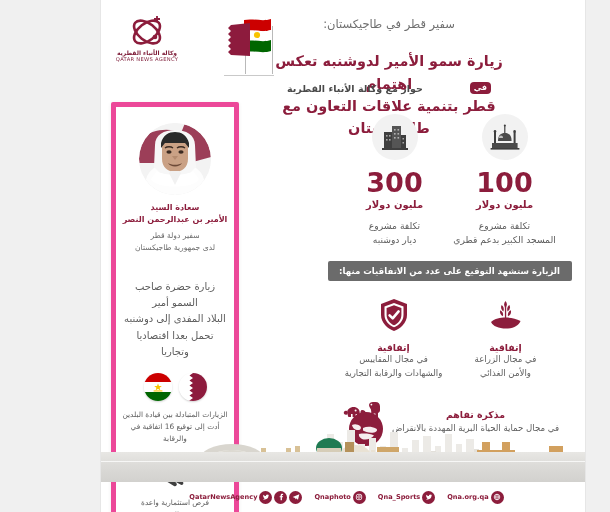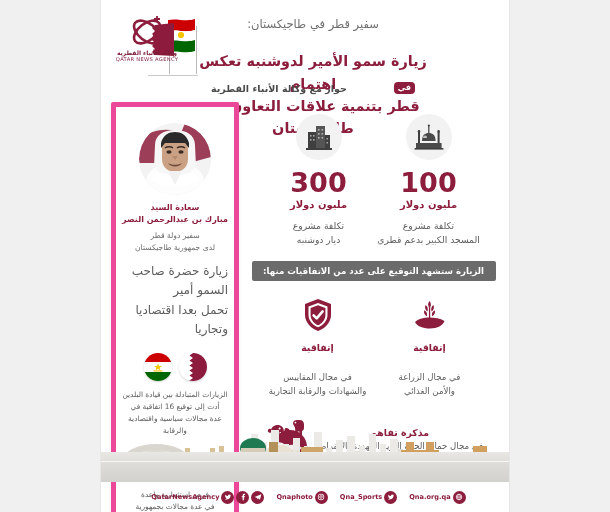--- a/index.html
+++ b/index.html
@@ -5,21 +5,21 @@
 <style>
   html,body{margin:0;padding:0;}
   body{
     width:610px;height:512px;overflow:hidden;
     background:#f0f0f0;
     font-family:"DejaVu Sans","Liberation Sans",sans-serif;
   }
   #stage{position:relative;width:610px;height:512px;}
 
   .poster{
-    position:absolute;left:101px;top:0;width:408px;height:512px;
+    position:absolute;left:101px;top:0;width:484px;height:512px;
     background:#ffffff;overflow:hidden;
     box-shadow:0 0 0 1px rgba(0,0,0,.04);
   }
 
   
   .header{position:relative;height:108px;}
   .flags-wrap{position:absolute;right:303px;top:14px;width:62px;height:66px;}
   .flagpole{position:absolute;bottom:6px;width:1.5px;height:48px;background:#b9b9b9;}
   .flag{position:absolute;top:0;width:30px;height:40px;overflow:hidden;}
   .flag svg{display:block;}
@@ -74,37 +74,37 @@
     margin:14px auto 0;width:232px;background:#6b6b6b;color:#fff;
     text-align:center;font-size:8.6px;font-weight:bold;
     padding:5px 6px;border-radius:2px;letter-spacing:.1px;
   }
 
   
   .agr-row{display:flex;flex-direction:row-reverse;justify-content:center;gap:0;margin-top:14px;}
   .agr{width:112px;text-align:center;}
   .agr-ico{height:40px;display:flex;align-items:center;justify-content:center;margin-bottom:7px;}
   .agr-title{font-size:9.4px;font-weight:bold;color:#8c1d3c;}
-  .agr-desc{font-size:8.6px;color:#5c5c5c;line-height:1.6;margin-top:18px;}
+  .agr-desc{font-size:8.6px;color:#5c5c5c;line-height:1.6;margin-top:0;}
 
   
   .memo{display:flex;flex-direction:row-reverse;align-items:center;justify-content:center;margin-top:16px;}
   .memo-ico{width:52px;height:52px;flex:none;display:flex;align-items:center;justify-content:center;}
   .memo-txt{text-align:center;}
   .memo-title{font-size:9.4px;font-weight:bold;color:#8c1d3c;}
   .memo-desc{font-size:8.6px;color:#5c5c5c;line-height:1.6;margin-top:2px;}
 
   
   .portrait{
     width:72px;height:72px;border-radius:50%;margin:0 auto;overflow:hidden;
     position:relative;background:#f4f4f4;
   }
   .p-name{font-size:8px;font-weight:bold;color:#8c1d3c;text-align:center;line-height:1.45;margin-top:7px;}
   .p-role{font-size:7.6px;color:#6a6a6a;text-align:center;line-height:1.5;margin-top:5px;}
-  .p-note{font-size:12px;color:#5c5c5c;text-align:right;line-height:1.62;margin-top:9px;}
+  .p-note{font-size:10px;color:#5c5c5c;text-align:center;line-height:1.62;margin-top:26px;}
 
   .flag-pair{display:flex;flex-direction:row-reverse;justify-content:center;gap:7px;margin-top:13px;}
   .flag-circle{width:28px;height:28px;border-radius:50%;overflow:hidden;box-shadow:0 1px 2px rgba(0,0,0,.18);}
   .r-note{font-size:7.4px;color:#5c5c5c;text-align:center;line-height:1.62;margin-top:8px;}
   .shake-ico{display:flex;justify-content:center;margin-top:14px;}
 
   
   .skyline{position:absolute;left:0;right:0;bottom:30px;height:52px;overflow:hidden;}
   .ground{position:absolute;left:0;right:0;bottom:0;height:30px;background:linear-gradient(180deg,#e8e7e4 0%,#dcdbd8 45%,#d2d1ce 100%);}
   .ground:after{content:"";position:absolute;top:9px;left:0;right:0;height:1px;background:rgba(255,255,255,.75);}
@@ -330,28 +330,29 @@
               <path d="M29 40 C32 42.4 40 42.4 43 40 C41 44.6 31 44.6 29 40 Z" fill="#6d4a38"></path>
               <path d="M33 33 L36 37 L39 33 Z" fill="#b58b6f"></path>
               <path d="M18 48 C24 53 48 53 54 48 L60 56 C56 66 16 66 12 56 Z" fill="#ffffff"></path>
               <path d="M30 50 L36 62 L42 50 L40 48 L32 48 Z" fill="#f1f1f1"></path>
             </g>
           </svg>
         </div>
 
         <div class="p-name">
           <div>سعادة السيد</div>
-          <div>مبارك بن عبدالرحمن النصر</div>
+          <div>الأمير بن عبدالرحمن النصر</div>
         </div>
         <div class="p-role">
           <div>سفير دولة قطر</div>
           <div>لدى جمهورية طاجيكستان</div>
         </div>
         <div class="p-note">
           <div>زيارة حضرة صاحب السمو أمير</div>
+          <div>البلاد المفدى إلى دوشنبه</div>
           <div>تحمل بعدا اقتصاديا وتجاريا</div>
         </div>
 
         <div class="flag-pair">
           <div class="flag-circle">
             <svg width="28" height="28" viewBox="0 0 28 28">
               <rect width="28" height="9" fill="#cc0000"></rect>
               <rect y="9" width="28" height="10" fill="#ffffff"></rect>
               <rect y="19" width="28" height="9" fill="#006600"></rect>
               <g fill="#f8c300">
@@ -364,21 +365,20 @@
             <svg width="28" height="28" viewBox="0 0 28 28">
               <rect width="28" height="28" fill="#ffffff"></rect>
               <path d="M9 0 L14 0 L10.5 2.5 L14 5 L10.5 7.5 L14 10 L10.5 12.5 L14 15 L10.5 17.5 L14 20 L10.5 22.5 L14 25 L10.5 27.5 L9 28 L28 28 L28 0 Z" fill="#8d1b3d"></path>
             </svg>
           </div>
         </div>
 
         <div class="r-note">
           <div>الزيارات المتبادلة بين قيادة البلدين</div>
           <div>أدت إلى توقيع 16 اتفاقية في</div>
-          <div>عدة مجالات سياسية واقتصادية</div>
           <div>والرقابة</div>
         </div>
 
         <div class="shake-ico">
           <svg width="56" height="30" viewBox="0 0 56 30">
             <g fill="#3f3f3f">
               <path d="M1 8 L9 4 L16 13 L20 11 L26 16 L22 20 L16 17 L12 21 L4 13 Z"></path>
               <path d="M55 8 L47 4 L40 13 L36 11 L30 16 L34 20 L40 17 L44 21 L52 13 Z"></path>
               <path d="M20 12 C24 9 30 9 34 12 L40 18 C41.6 19.6 40.4 22 38 21.4 L33 19.6 L36 23 C37.2 24.6 35.4 26.8 33.4 25.6 L28 22.4 L29.6 24.6 C30.6 26.2 28.6 28 27 27 L18 21.6 C15.6 20.2 16 16.4 18 14.6 Z"></path>
             </g>

